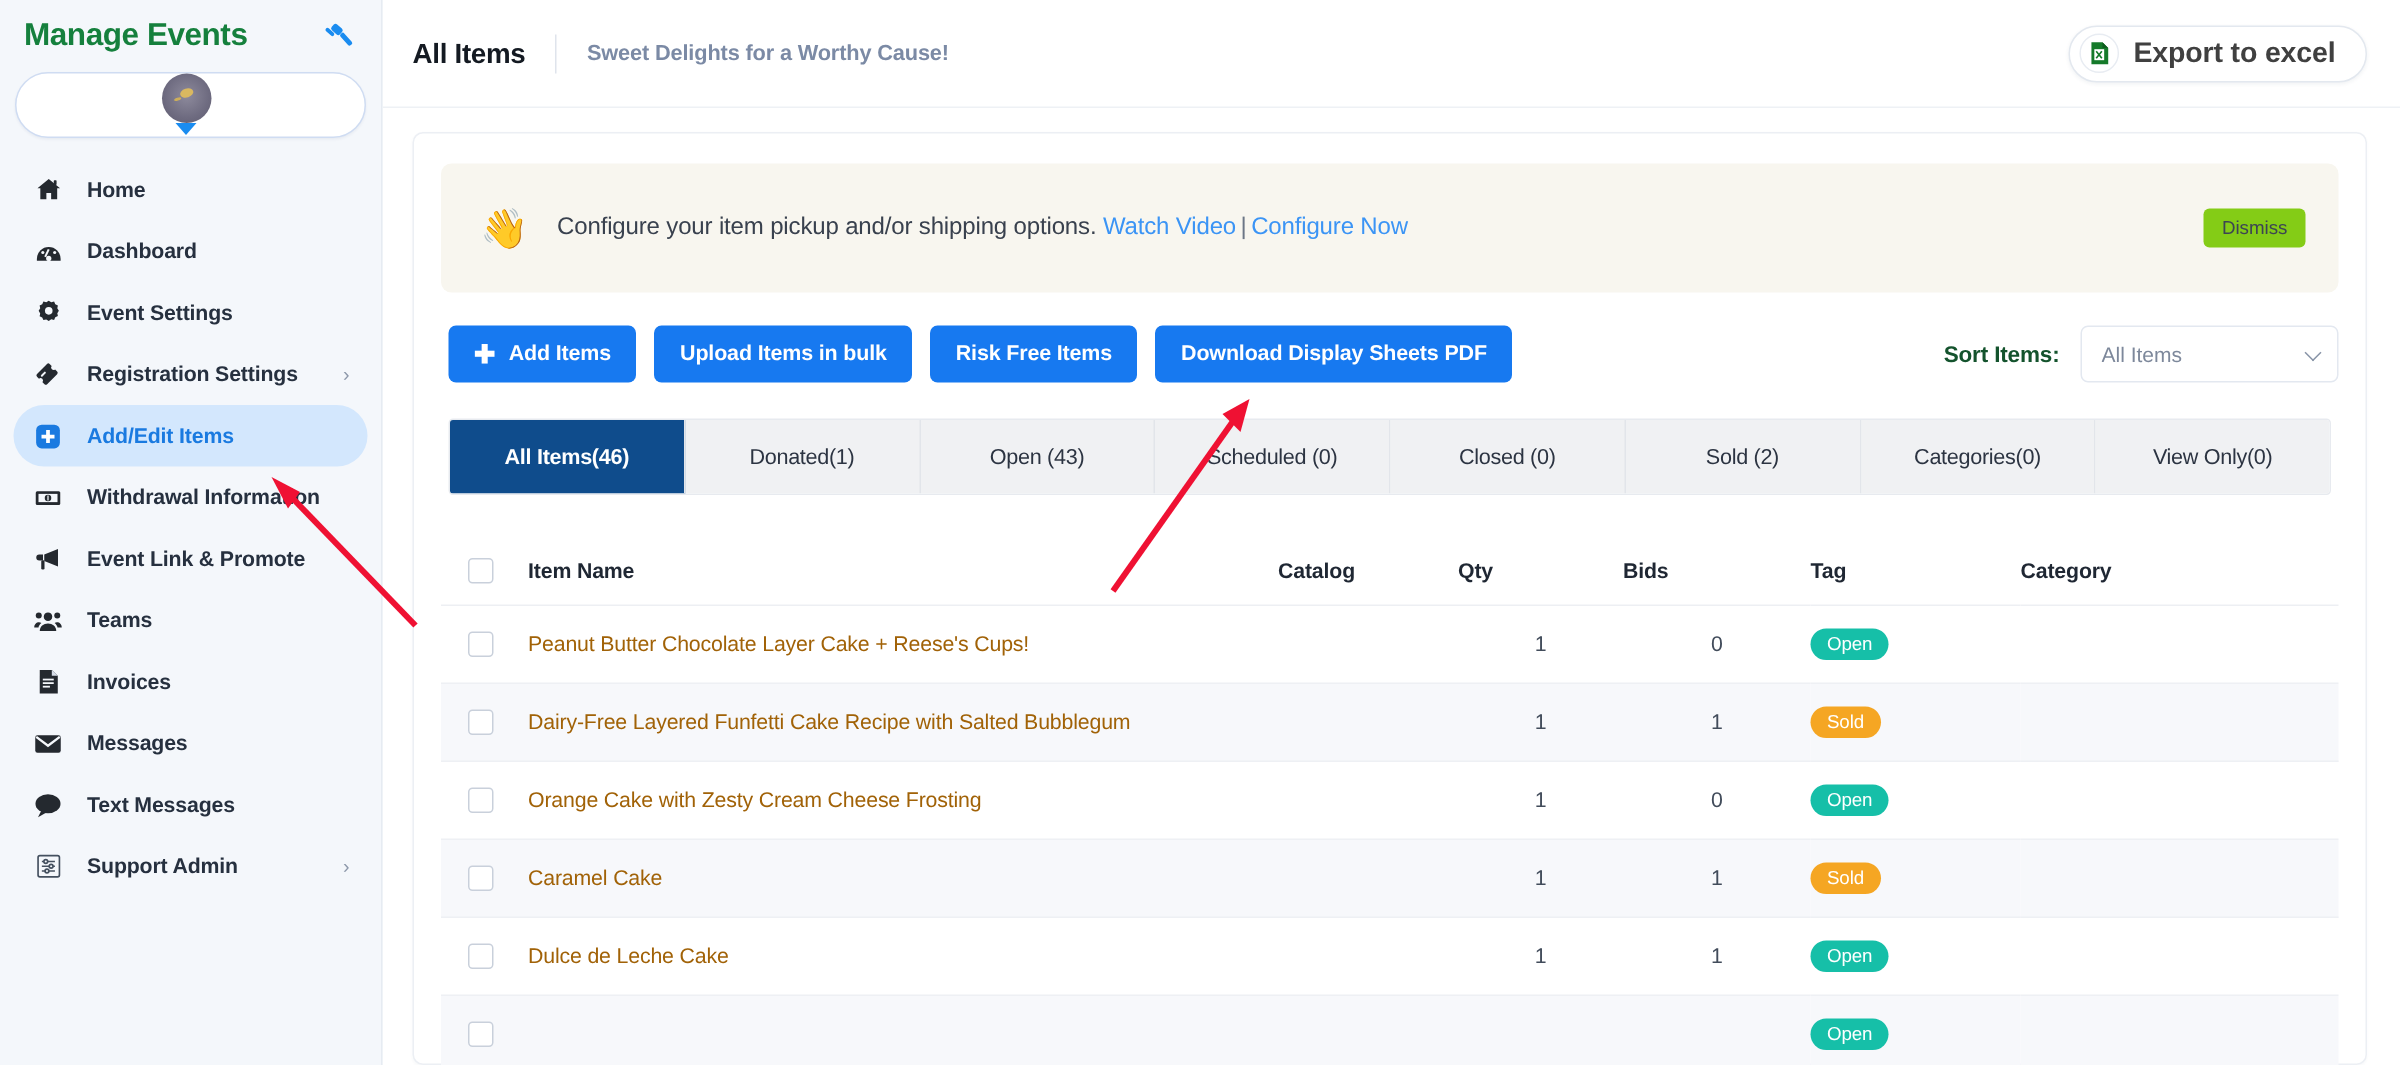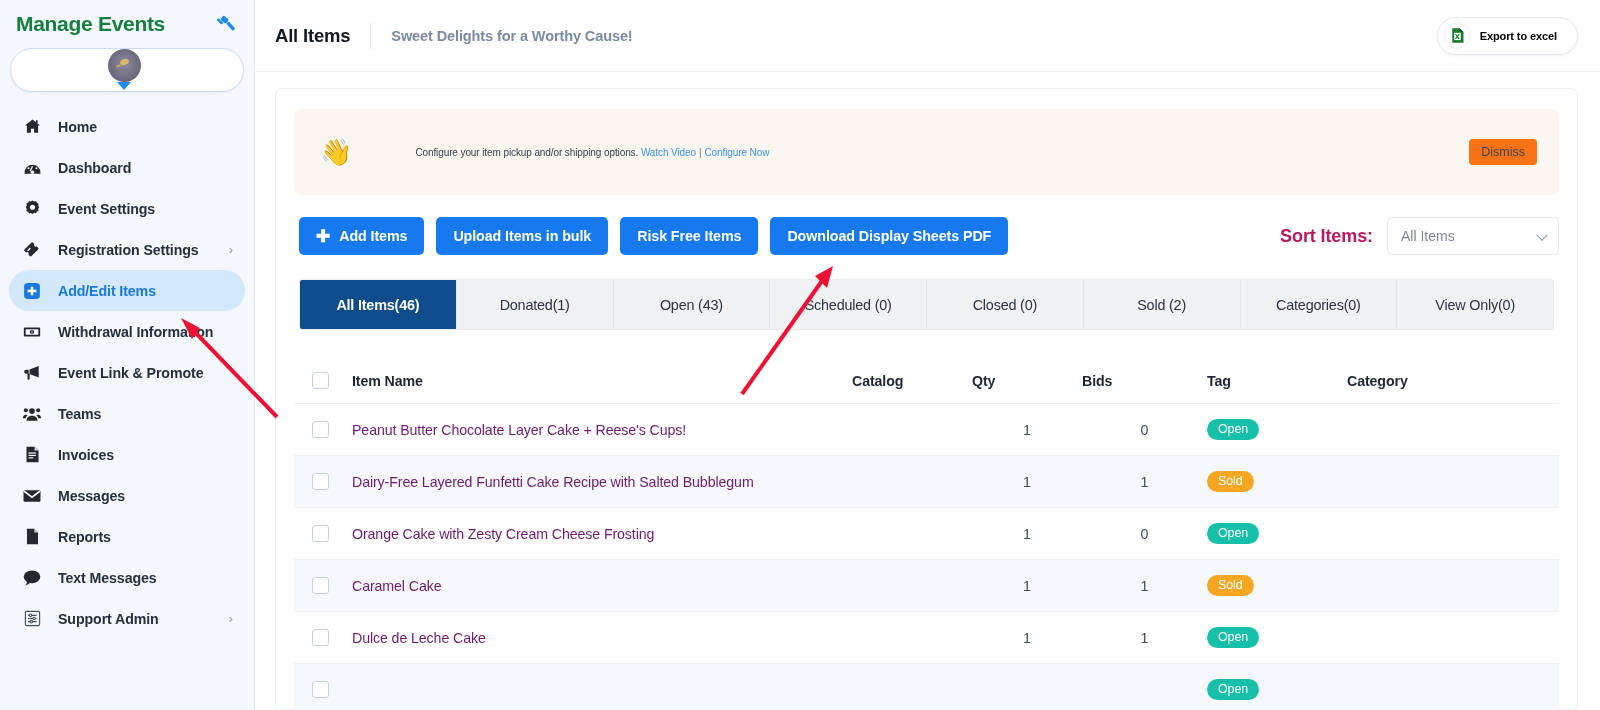--- a/index.html
+++ b/index.html
@@ -82,56 +82,56 @@
   .page-sub { font-size: 14.5px; font-weight: 700; color: #7b8aa5; letter-spacing: -0.1px; }
   .export-btn {
     margin-left: auto; height: 38px;
     display: flex; align-items: center; gap: 9px;
     padding: 0 20px 0 6px;
     border: 1px solid #e3e8ef; border-radius: 20px;
     background: #fff; cursor: pointer;
     box-shadow: 0 1px 3px rgba(30,50,90,.07);
   }
   .xls-ico { width: 27px; height: 27px; flex: 0 0 27px; }
-  .export-label { font-size: 11px; font-weight: 700; color: #000000; letter-spacing: -0.1px; }
+  .export-label { font-size: 19px; font-weight: 700; color: #404040; letter-spacing: -0.1px; }
 
   .content { flex: 1; padding: 16px 22px 0 20px; overflow: hidden; }
   .card {
     border: 1px solid #eceff4; border-radius: 7px;
     background: #fff; height: 100%;
     padding: 20px 18px 0 18px;
     box-shadow: 0 1px 2px rgba(30,50,90,.03);
   }
 
   .banner {
     background: #f8f6ef; border-radius: 7px;
     height: 86px; display: flex; align-items: center;
     padding: 0 22px 0 26px; margin-bottom: 22px;
   }
   .wave-ico { font-size: 26px; margin-right: 19px; line-height: 1; }
-  .banner-text { font-size: 10px; color: #39414e; letter-spacing: -0.1px; margin-left: 44px; }
+  .banner-text { font-size: 16px; color: #39414e; letter-spacing: -0.1px; }
   .banner-link { color: #3b94f5; text-decoration: none; cursor: pointer; }
   .banner-sep { color: #6c7686; margin: 0 3px; }
   .dismiss-btn {
-    margin-left: auto; background: #f97316; border: none;
+    margin-left: auto; background: #84cc16; border: none;
     border-radius: 4px; height: 26px; padding: 0 12px;
     font-family: inherit; font-size: 12.5px; color: #3c4454; cursor: pointer;
   }
 
   .actions-row { display: flex; align-items: center; margin-bottom: 24px; padding-left: 5px; }
   .btn-blue {
     background: #1779f0; color: #fff; border: none; border-radius: 5px;
     height: 38px; padding: 0 17px; margin-right: 12px;
     font-family: inherit; font-size: 14.3px; font-weight: 600;
     letter-spacing: -0.1px; cursor: pointer;
     display: inline-flex; align-items: center; gap: 9px;
   }
   .plus-ico { font-size: 17px; font-weight: 700; line-height: 1; }
   .sort-wrap { margin-left: auto; display: flex; align-items: center; gap: 14px; }
-  .sort-label { font-size: 18px; font-weight: 700; color: #be185d; letter-spacing: -0.1px; }
+  .sort-label { font-size: 15px; font-weight: 700; color: #14532d; letter-spacing: -0.1px; }
   .sort-select {
     width: 172px; height: 38px;
     border: 1px solid #e3e8f0; border-radius: 5px;
     background: #fff; color: #7d889b;
     font-family: inherit; font-size: 14px;
     padding: 0 10px 0 13px; cursor: pointer;
     appearance: none; -webkit-appearance: none;
   }
   .select-box { position: relative; }
   .select-chev {
@@ -168,21 +168,21 @@
   .col-cat   { width: 120px; text-align: center; }
   .col-qty   { width: 110px; text-align: center; }
   .col-bids  { width: 125px; text-align: center; }
   .col-tag   { width: 140px; }
   .col-categ { width: auto; }
   th.col-cat, th.col-qty, th.col-bids { text-align: center; }
   .chk {
     width: 17px; height: 17px; border: 1px solid #c9d0db;
     border-radius: 3px; background: #fff; display: block; cursor: pointer;
   }
-  .item-link { color: #701a75; text-decoration: none; cursor: pointer; }
+  .item-link { color: #a16207; text-decoration: none; cursor: pointer; }
   .badge {
     display: inline-block; color: #fff; font-size: 12.5px;
     border-radius: 11px; padding: 3px 11px 4px 11px; font-weight: 400;
     letter-spacing: -0.1px;
   }
   .badge.open { background: #16bfa8; }
   .badge.sold { background: #f5a623; }
 
   
   .annot { position: absolute; left: 0; top: 0; width: 1600px; height: 710px; pointer-events: none; }
@@ -318,29 +318,20 @@
       <div class="nav-item">
         <span class="nav-ico">
           <svg width="20" height="20" viewBox="0 0 24 24" fill="#24292f">
               <rect x="1.8" y="5" width="20.4" height="14" rx="1.8"></rect>
               <path d="M2.6 6.3 12 13.4l9.4-7.1" stroke="#f4f7fb" stroke-width="1.9" fill="none"></path>
             </svg>
         </span>
         <span class="nav-label">Messages</span>
       </div>
 
-      <div class="nav-item">
-        <span class="nav-ico">
-          <svg width="19" height="19" viewBox="0 0 24 24" fill="#24292f">
-              <path d="M5 2.2h9.3L19 7v14.8H5z"></path>
-              <path d="M14.3 2.2 19 7h-4.7z" fill="#c9d2de"></path>
-            </svg>
-        </span>
-        <span class="nav-label">Reports</span>
-      </div>
 
       <div class="nav-item">
         <span class="nav-ico">
           <svg width="20" height="20" viewBox="0 0 24 24" fill="#24292f">
               <ellipse cx="12" cy="10.6" rx="10" ry="7.6"></ellipse>
               <path d="M6.6 16.2 4 21.4l6.4-3.6z"></path>
             </svg>
         </span>
         <span class="nav-label">Text Messages</span>
       </div>

